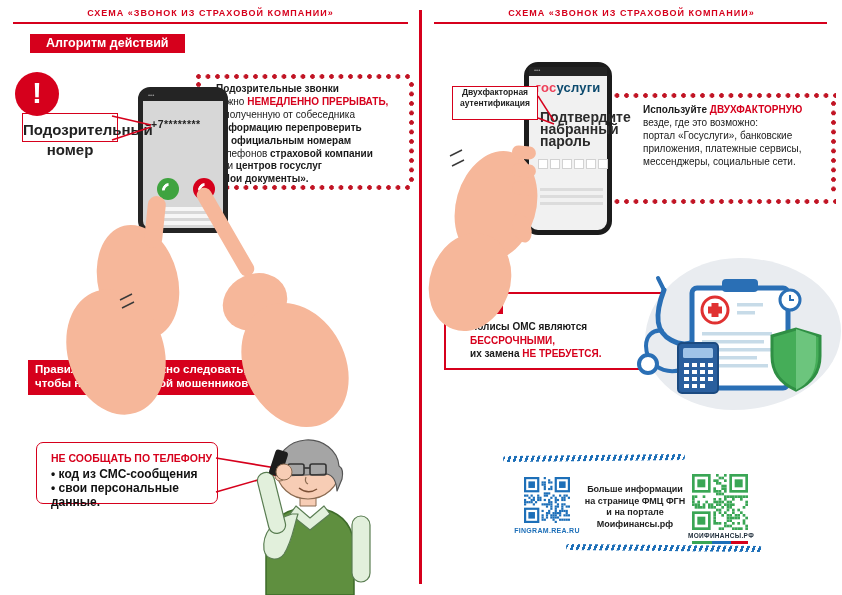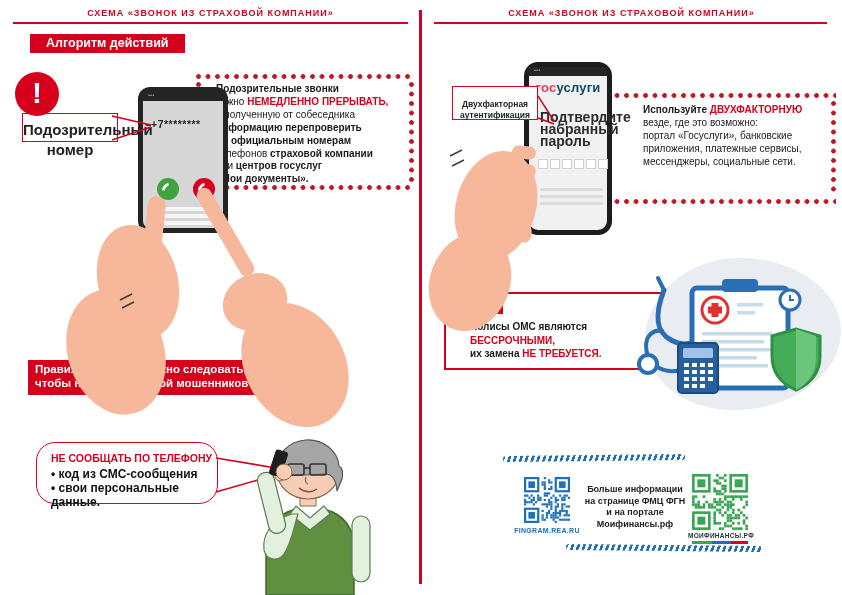--- a/index.html
+++ b/index.html
@@ -49,21 +49,21 @@
 
   
   .callout{position:absolute;background:#fff;border:1.4px solid var(--red);z-index:5;
            text-align:center;font-weight:bold;color:#222;box-sizing:border-box;}
   .warn-circle{position:absolute;left:15px;top:72px;width:44px;height:44px;border-radius:50%;
                background:var(--red);color:#fff;font-weight:bold;font-size:30px;line-height:42px;
                text-align:center;z-index:6;}
 
   
   .speech{position:absolute;left:36px;top:442px;width:182px;height:62px;background:#fff;
-          border:1.6px solid var(--red);border-radius:19px;z-index:5;box-sizing:border-box;padding:9px 0 0 14px;}
+          border:1.6px solid var(--red);border-radius:7px;z-index:5;box-sizing:border-box;padding:9px 0 0 14px;}
   .speech .t{color:var(--red);font-weight:bold;font-size:10.5px;margin-bottom:3px;}
   .speech .i{font-weight:bold;font-size:12px;line-height:14px;color:#111;}
 
   
   .impbox{position:absolute;left:444px;top:292px;width:240px;height:78px;border:2px solid var(--red);
           background:#fff;z-index:2;box-sizing:border-box;}
   .impbox .lines{position:absolute;left:24px;top:26px;font-size:10px;line-height:13.5px;}
 
   .blob{position:absolute;left:645px;top:258px;width:196px;height:152px;background:#e9ecf0;
         border-radius:48% 52% 55% 45% / 55% 48% 52% 45%;z-index:3;}
@@ -144,21 +144,21 @@
   <div class="dots-v" style="left:605px;top:101px;height:95px;"></div>
   <div class="dots-v" style="left:831px;top:101px;height:95px;"></div>
   <div class="txtblock" style="left:643px;top:104px;">
     <span class="tl"><span class="b">Используйте </span><span class="r">ДВУХФАКТОРНУЮ</span></span>
     <span class="tl">везде, где это возможно:</span>
     <span class="tl">портал «Госуслуги», банковские</span>
     <span class="tl">приложения, платежные сервисы,</span>
     <span class="tl">мессенджеры, социальные сети.</span>
   </div>
 
-  <div class="callout" style="left:452px;top:86px;width:86px;height:34px;font-size:8.5px;line-height:1.3;padding-top:12px;">
+  <div class="callout" style="left:452px;top:86px;width:86px;height:34px;font-size:8.5px;line-height:1.3;padding-top:0;">
     <span class="tl">Двухфакторная</span>
     <span class="tl">аутентификация</span>
   </div>
 
   <div class="phone phone-right">
     <div class="bezel">•••</div>
     <div class="gos-logo">
       <span style="color:#ee3f58;">гос</span><span style="color:#0c4a6e;">услуги</span>
     </div>
     <div class="screen-msg">

